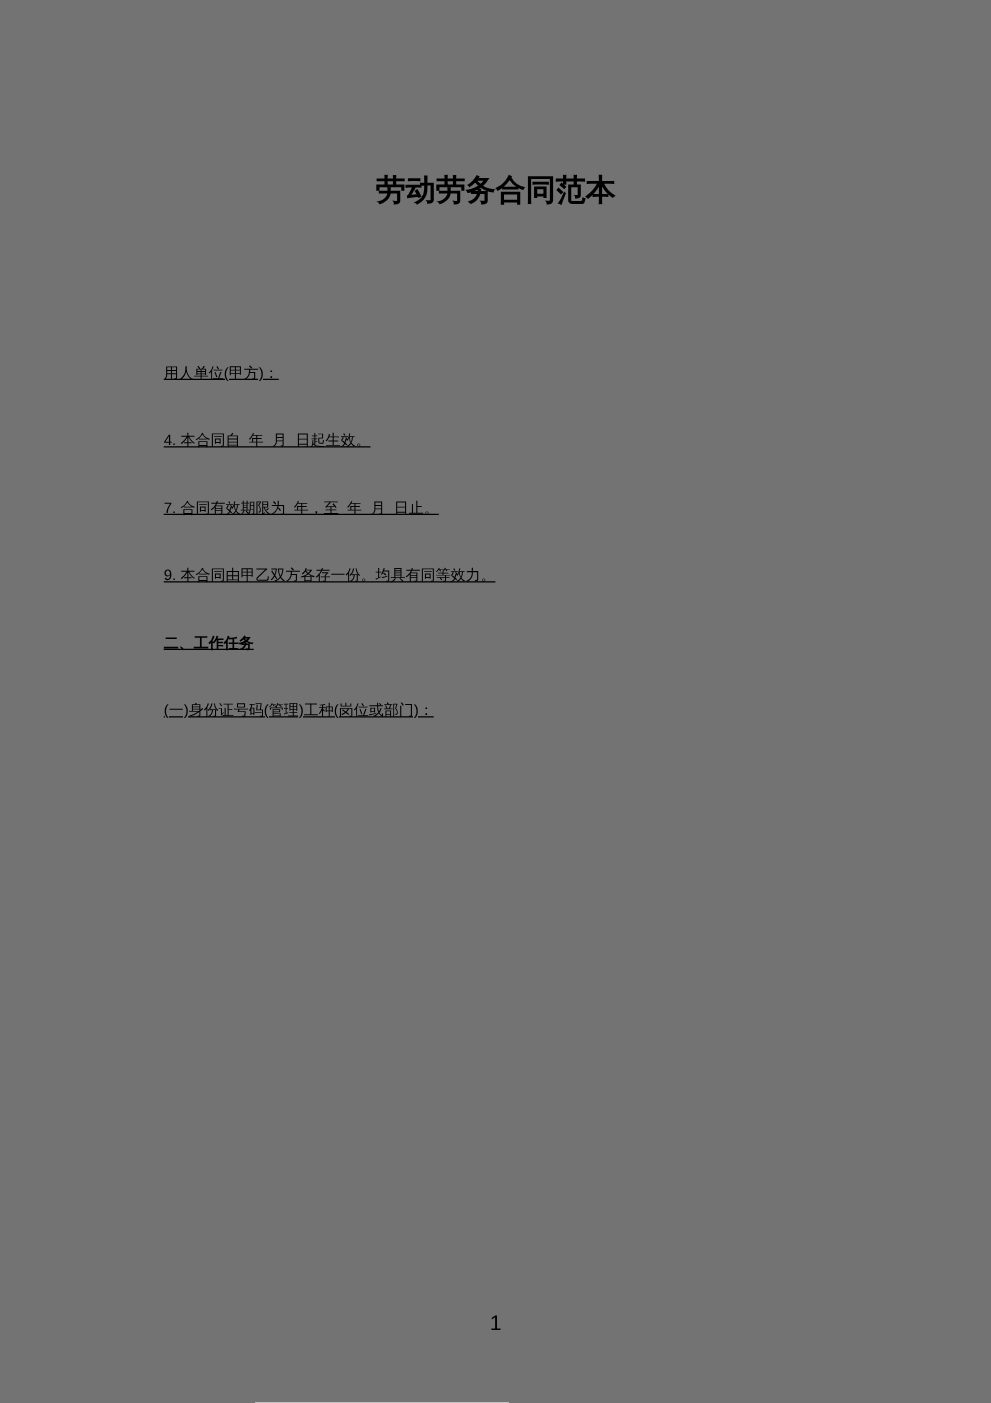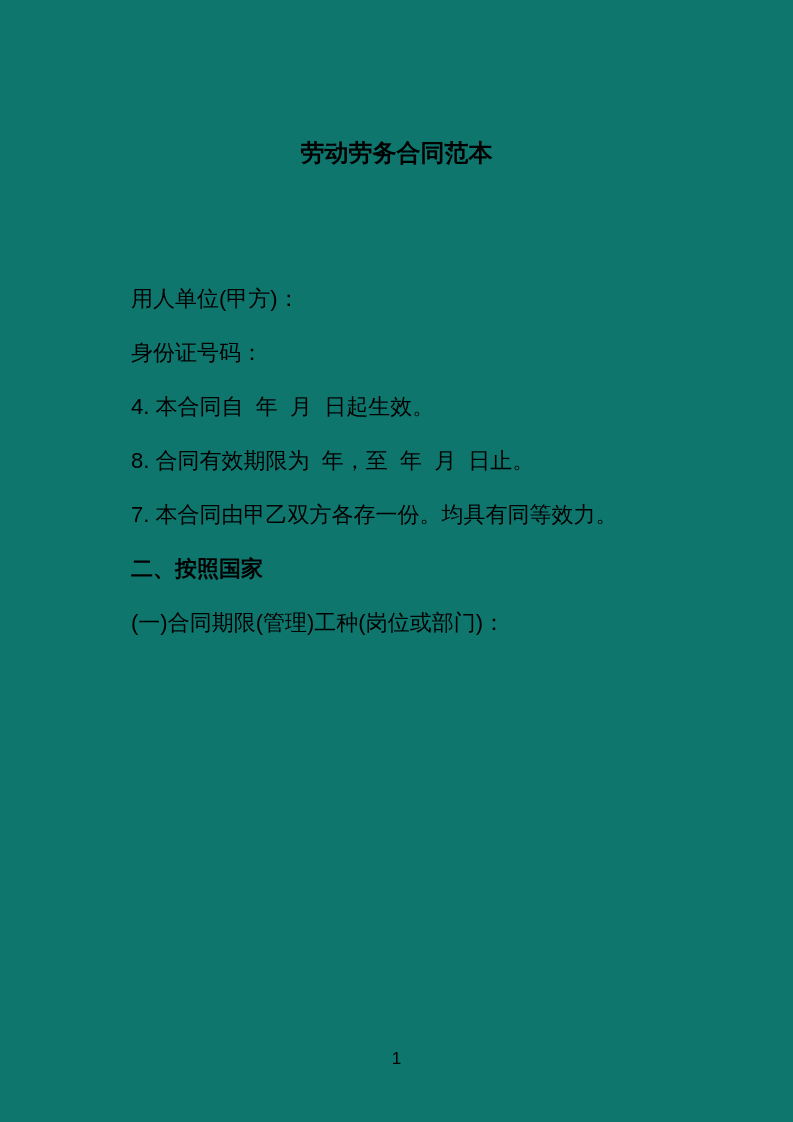--- a/index.html
+++ b/index.html
@@ -10,42 +10,43 @@
   body {
     width: 793px;
     height: 1122px;
     font-family: "Liberation Sans", sans-serif;
     color: #000000;
   }
   .page {
     position: relative;
     width: 793px;
     height: 1122px;
-    background: #0f766e;
+    background: #737373;
     overflow: hidden;
   }
   .doc {
     padding: 138px 96px 0 96px;
   }
   .doc-title {
     margin: 0 0 119px 0;
     font-size: 24px;
     line-height: 29px;
     font-weight: 700;
     text-align: center;
     white-space: pre-wrap;
   }
   p.para {
     margin: 0 0 29px 0;
     width: 601px;
-    font-size: 22px;
+    font-size: 12px;
     line-height: 25px;
     text-indent: 35px;
     white-space: pre-wrap;
     overflow-wrap: break-word;
+    text-decoration: underline;
   }
   p.para.heading {
     font-weight: 700;
   }
   .page-number {
     position: absolute;
     top: 1048px;
     left: 0;
     width: 793px;
     text-align: center;
@@ -58,32 +59,31 @@
 <body>
 
 <div class="page">
   <div class="doc">
 
     <h1 class="doc-title">劳动劳务合同范本</h1>
 
     <p class="para">用人单位(甲方)：</p>
 
 
-    <p class="para">身份证号码：</p>
 
 
 
     <p class="para">4. 本合同自  年  月  日起生效。</p>
 
-    <p class="para">8. 合同有效期限为  年，至  年  月  日止。</p>
+    <p class="para">7. 合同有效期限为  年，至  年  月  日止。</p>
 
 
 
-    <p class="para">7. 本合同由甲乙双方各存一份。均具有同等效力。</p>
+    <p class="para">9. 本合同由甲乙双方各存一份。均具有同等效力。</p>
 
-    <p class="para heading">二、按照国家</p>
+    <p class="para heading">二、工作任务</p>
 
-    <p class="para">(一)合同期限(管理)工种(岗位或部门)：</p>
+    <p class="para">(一)身份证号码(管理)工种(岗位或部门)：</p>
 
   </div>
 
   <div class="page-number">1</div>
 </div>
 
 </body></html>

